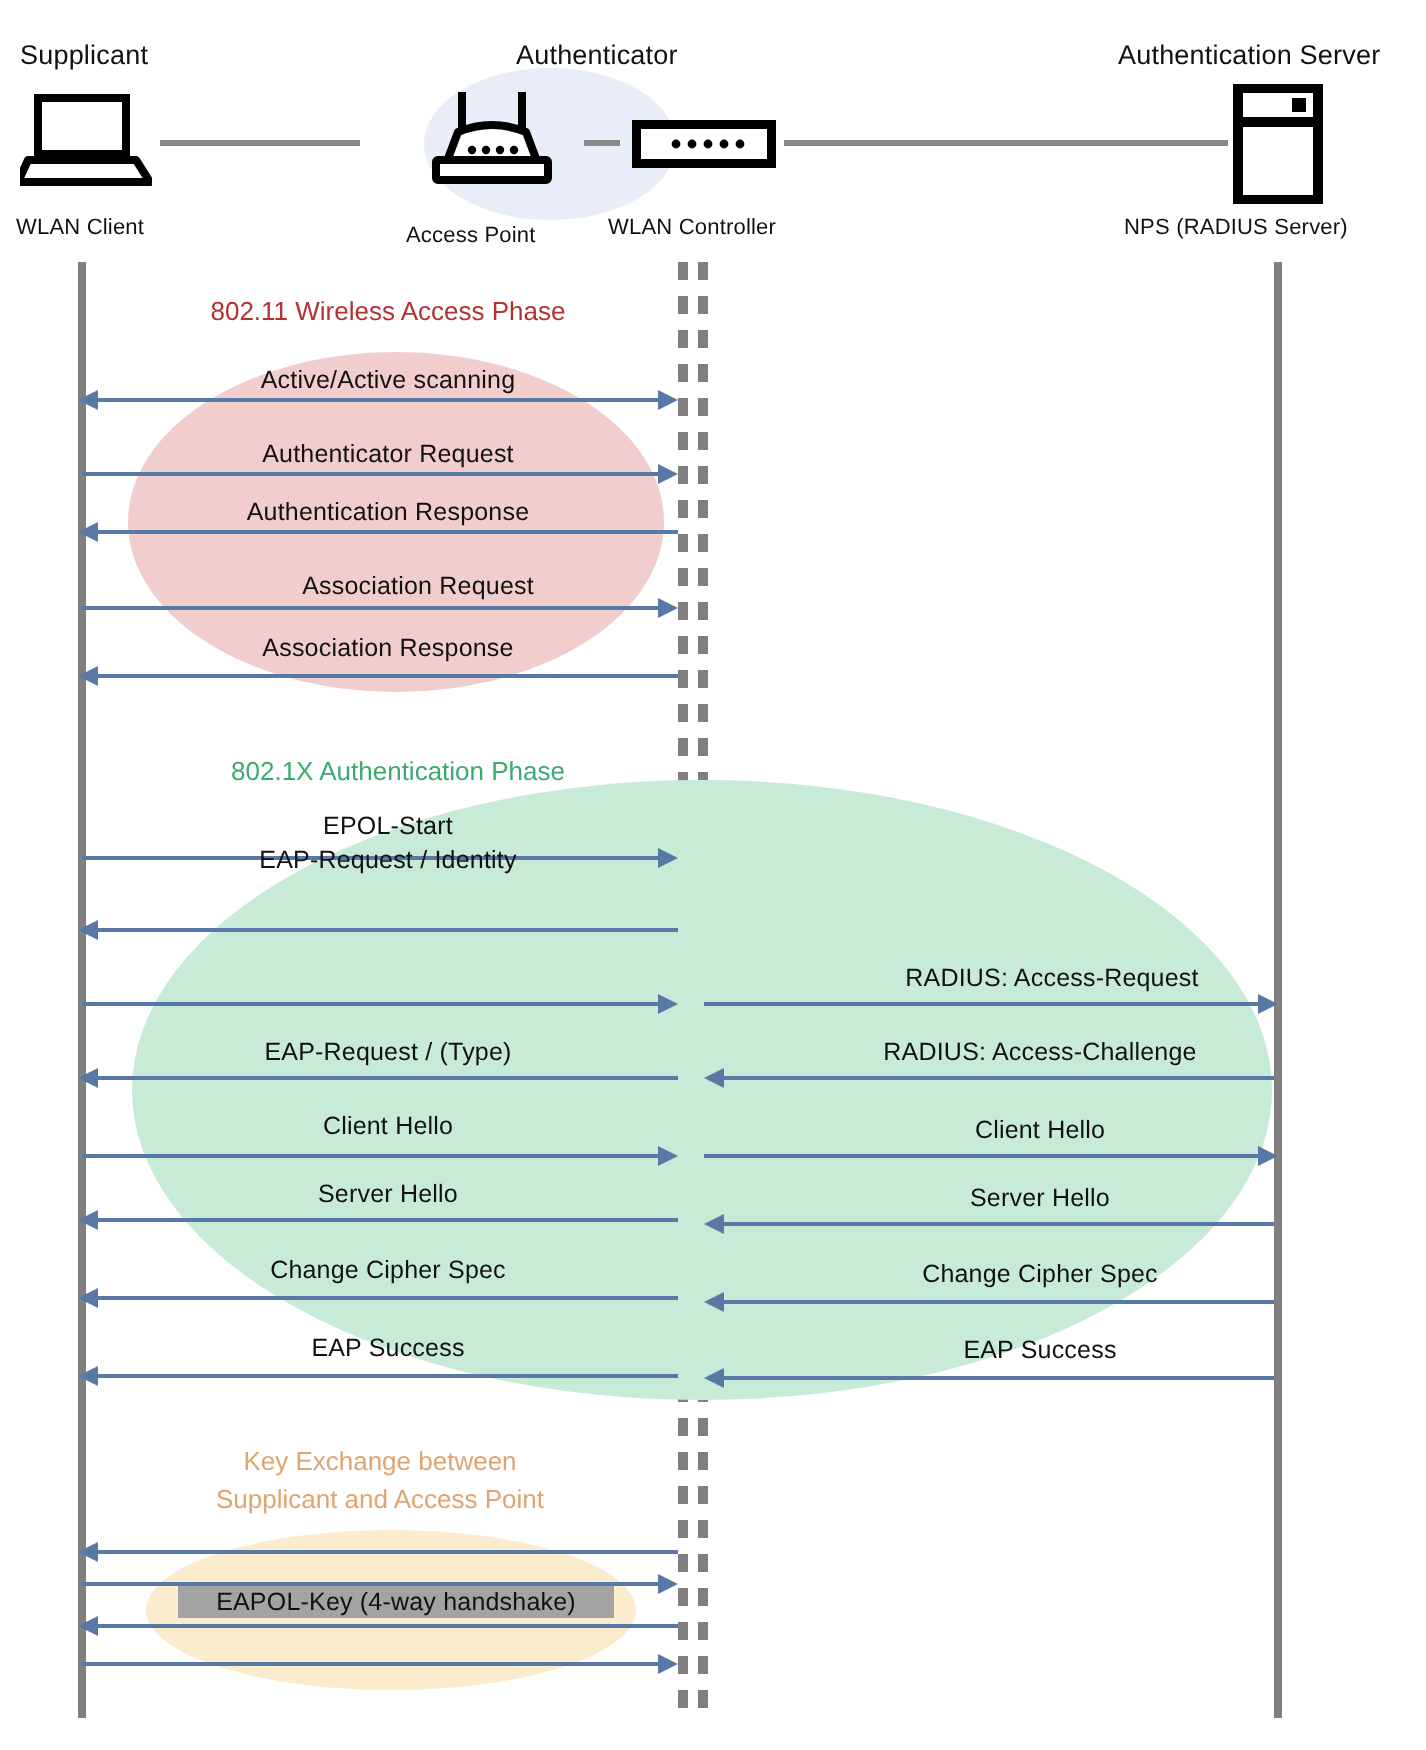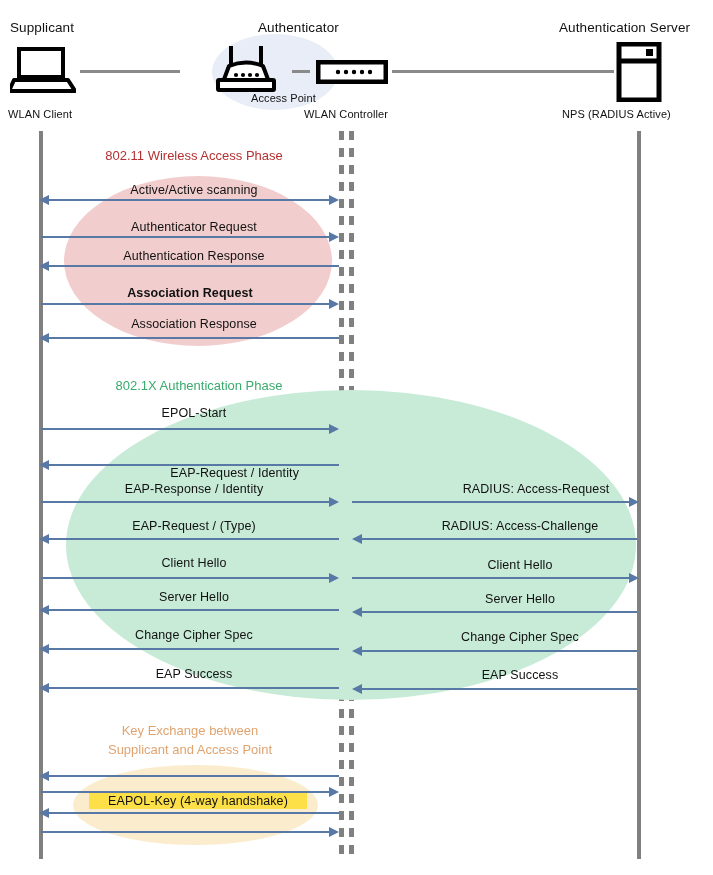--- a/index.html
+++ b/index.html
@@ -102,21 +102,21 @@
 
   .msg-label {
     position: absolute;
     font-size: 12.5px;
     color: #111111;
     white-space: nowrap;
     text-align: center;
     letter-spacing: 0.1px;
   }
   .msg-label.boxed {
-    background: #fde047;
+    background: #a3a3a3;
     padding: 1px 4px;
   }
 </style>
 </head>
 <body>
 
 <div id="diagram">
 
   <div class="auth-blob" style="left:212px; top:34px; width:126px; height:76px;"></div>
 
@@ -161,23 +161,23 @@
 
   <div class="icon-box" style="left:616px; top:42px;">
     <svg width="46" height="60" viewBox="0 0 46 60">
       <rect x="3" y="2" width="40" height="56" fill="#ffffff" stroke="#000000" stroke-width="5"></rect>
       <line x1="3" y1="19" x2="43" y2="19" stroke="#000000" stroke-width="5"></line>
       <rect x="30" y="7" width="7" height="7" fill="#000000"></rect>
     </svg>
   </div>
 
   <div class="actor-caption" style="left:8px; top:108px;">WLAN Client</div>
-  <div class="actor-caption" style="left:203px; top:92px;margin-left:48px;">Access Point</div>
+  <div class="actor-caption" style="left:203px; top:112px;">Access Point</div>
   <div class="actor-caption" style="left:304px; top:108px;">WLAN Controller</div>
-  <div class="actor-caption" style="left:562px; top:108px;">NPS (RADIUS Active)</div>
+  <div class="actor-caption" style="left:562px; top:108px;">NPS (RADIUS Server)</div>
 
   <div class="lifeline" style="left:39px; top:131px; height:728px;"></div>
   <div class="lifeline-dashed" style="left:339px; top:131px; height:728px;"></div>
   <div class="lifeline-dashed" style="left:349px; top:131px; height:728px;"></div>
   <div class="lifeline" style="left:637px; top:131px; height:728px;"></div>
 
   <div class="phase-ellipse ellipse-red" style="left:64px; top:176px; width:268px; height:170px;"></div>
   <div class="phase-ellipse ellipse-green" style="left:66px; top:390px; width:570px; height:310px;"></div>
   <div class="phase-ellipse ellipse-amber" style="left:73px; top:765px; width:245px; height:80px;"></div>
 
@@ -189,43 +189,42 @@
   <div class="arrowhead right" style="left:329px; top:195px;"></div>
 
   <div class="msg-label" style="left:89px; top:220px; width:210px;">Authenticator Request</div>
   <div class="msg-arrow" style="left:41px; top:236px; width:296px;"></div>
   <div class="arrowhead right" style="left:329px; top:232px;"></div>
 
   <div class="msg-label" style="left:89px; top:249px; width:210px;">Authentication Response</div>
   <div class="msg-arrow" style="left:47px; top:265px; width:292px;"></div>
   <div class="arrowhead left" style="left:39px; top:261px;"></div>
 
-  <div class="msg-label" style="left:85px; top:286px; width:210px;font-weight:bold;">Association Request</div>
+  <div class="msg-label" style="left:104px; top:286px; width:210px;">Association Request</div>
   <div class="msg-arrow" style="left:41px; top:303px; width:296px;"></div>
   <div class="arrowhead right" style="left:329px; top:299px;"></div>
 
   <div class="msg-label" style="left:89px; top:317px; width:210px;">Association Response</div>
   <div class="msg-arrow" style="left:47px; top:337px; width:292px;"></div>
   <div class="arrowhead left" style="left:39px; top:333px;"></div>
 
   <div class="phase-label green" style="left:99px; top:376px; width:200px;">802.1X Authentication Phase</div>
 
   <div class="msg-label" style="left:89px; top:406px; width:210px;">EPOL-Start</div>
   <div class="msg-arrow" style="left:41px; top:428px; width:296px;"></div>
   <div class="arrowhead right" style="left:329px; top:424px;"></div>
 
-  <div class="msg-label" style="left:89px; top:466px; width:210px;text-align:right;">EAP-Request / Identity</div>
+  <div class="msg-label" style="left:89px; top:423px; width:210px;">EAP-Request / Identity</div>
   <div class="msg-arrow" style="left:47px; top:464px; width:292px;"></div>
   <div class="arrowhead left" style="left:39px; top:460px;"></div>
 
-  <div class="msg-label" style="left:89px; top:482px; width:210px;">EAP-Response / Identity</div>
   <div class="msg-arrow" style="left:41px; top:501px; width:296px;"></div>
   <div class="arrowhead right" style="left:329px; top:497px;"></div>
 
-  <div class="msg-label" style="left:426px; top:482px; width:220px;">RADIUS: Access-Request</div>
+  <div class="msg-label" style="left:416px; top:482px; width:220px;">RADIUS: Access-Request</div>
   <div class="msg-arrow" style="left:352px; top:501px; width:283px;"></div>
   <div class="arrowhead right" style="left:629px; top:497px;"></div>
 
   <div class="msg-label" style="left:89px; top:519px; width:210px;">EAP-Request / (Type)</div>
   <div class="msg-arrow" style="left:47px; top:538px; width:292px;"></div>
   <div class="arrowhead left" style="left:39px; top:534px;"></div>
 
   <div class="msg-label" style="left:406px; top:519px; width:228px;">RADIUS: Access-Challenge</div>
   <div class="msg-arrow" style="left:360px; top:538px; width:277px;"></div>
   <div class="arrowhead left" style="left:352px; top:534px;"></div>

